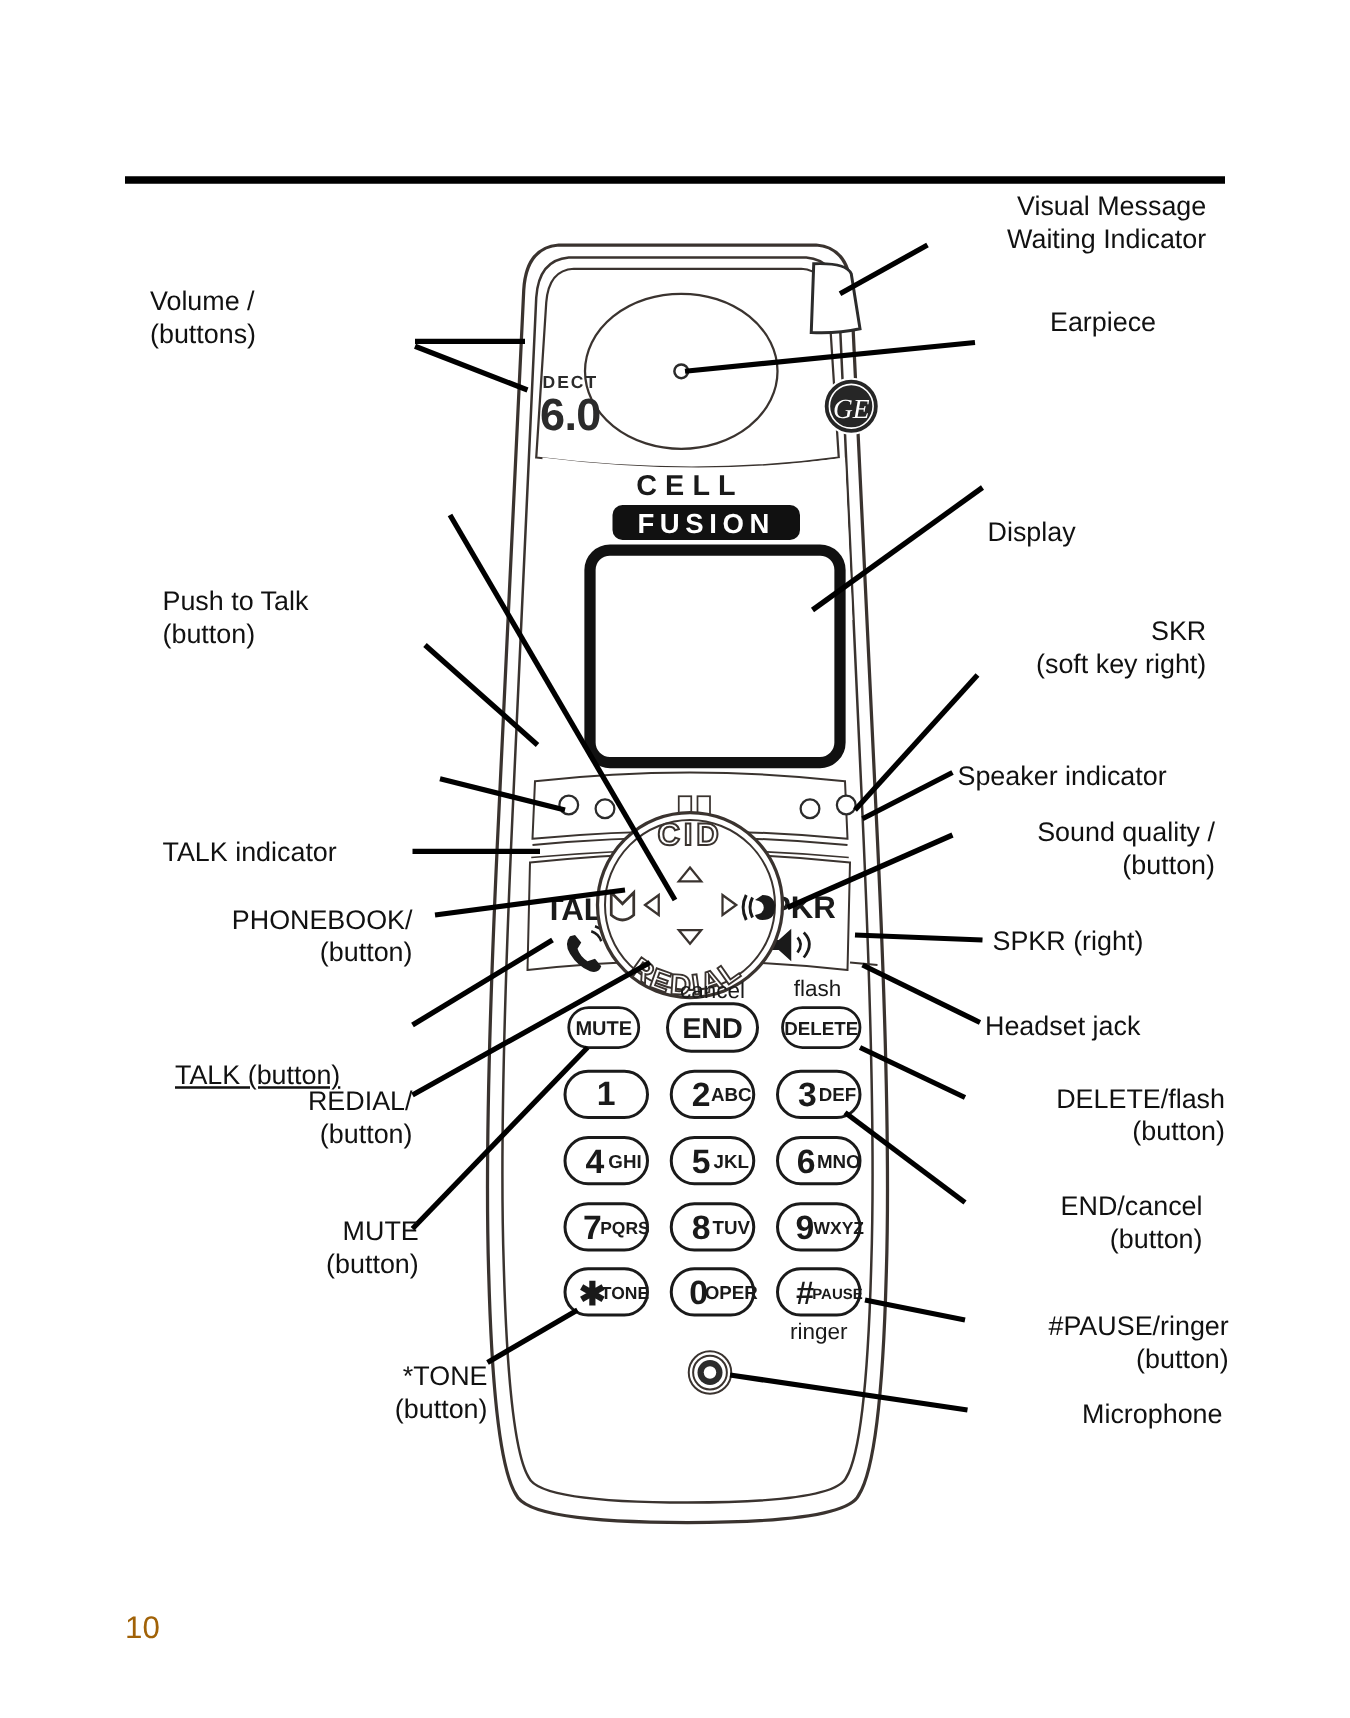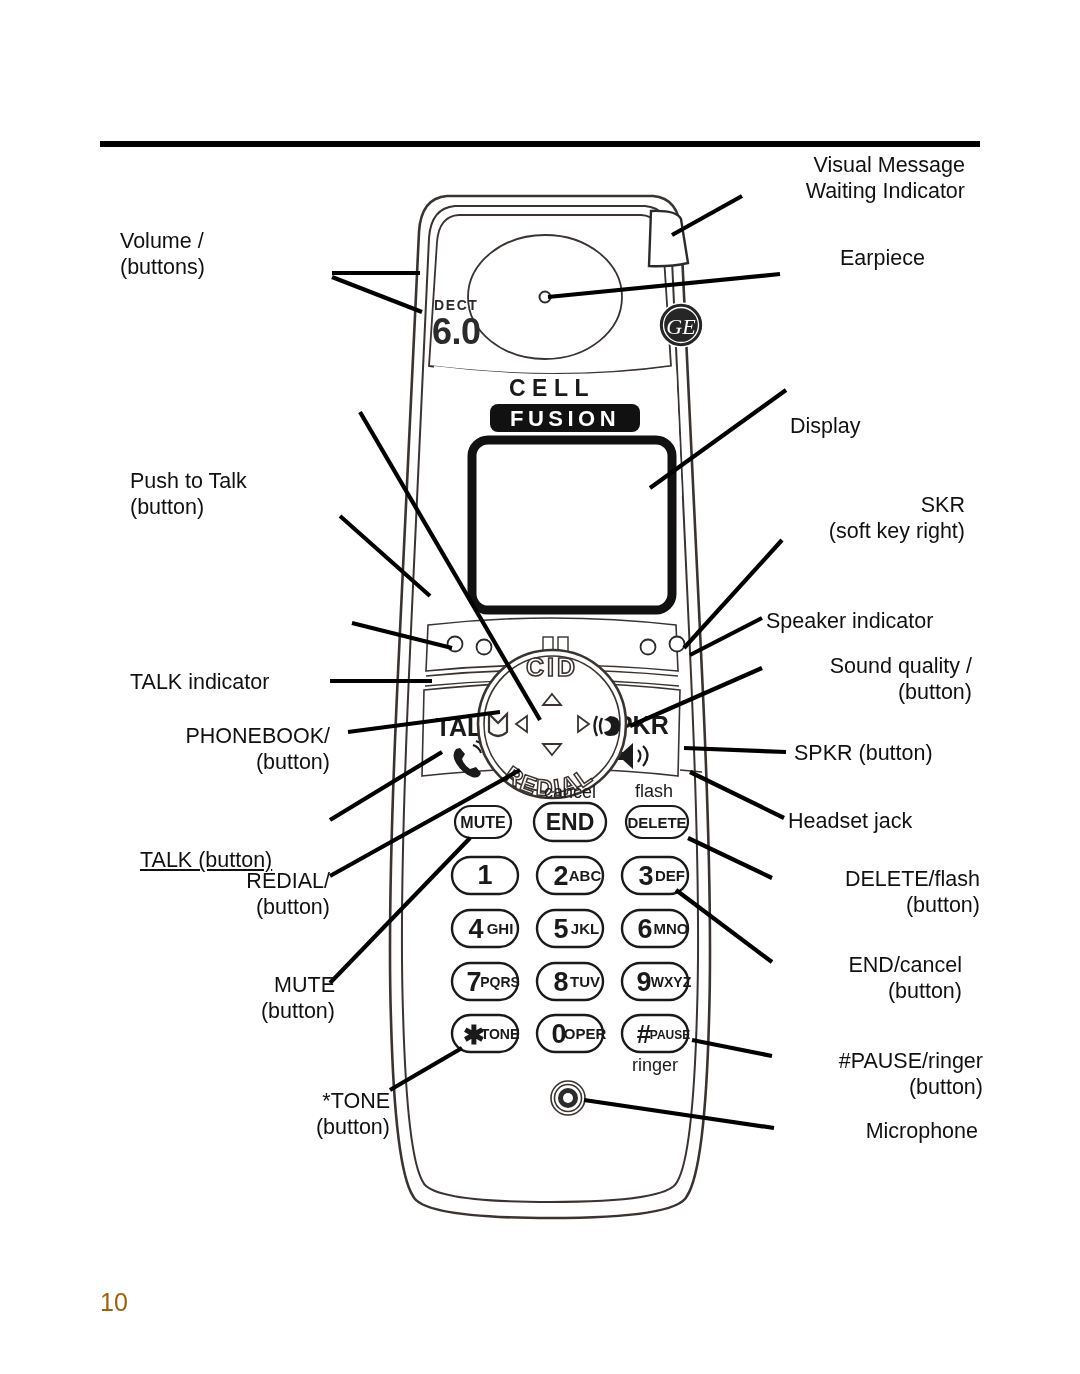--- a/index.html
+++ b/index.html
@@ -279,21 +279,21 @@
 
   <div class="callout ctr-al" style="left:745px;top:152px;width:220px;">Visual Message
 Waiting Indicator</div>
   <div class="callout left-al" style="left:795px;top:245px;width:200px;margin-left:45px;">Earpiece</div>
   <div class="callout left-al" style="left:790px;top:377px;width:190px;margin-top:36px;">Display</div>
   <div class="callout left-al" style="left:766px;top:608px;width:230px;">Speaker indicator</div>
   <div class="callout ctr-al" style="left:765px;top:492px;width:200px;">SKR
 (soft key right)</div>
   <div class="callout ctr-al" style="left:762px;top:653px;width:210px;">Sound quality /
 (button)</div>
-  <div class="callout left-al" style="left:794px;top:740px;width:210px;">SPKR (button)</div>
+  <div class="callout left-al" style="left:794px;top:740px;width:210px;">SPKR (right)</div>
   <div class="callout left-al" style="left:788px;top:808px;width:200px;">Headset jack</div>
   <div class="callout ctr-al" style="left:775px;top:866px;width:205px;">DELETE/flash
 (button)</div>
   <div class="callout ctr-al" style="left:772px;top:952px;width:190px;">END/cancel
 (button)</div>
   <div class="callout ctr-al" style="left:768px;top:1048px;width:215px;">#PAUSE/ringer
 (button)</div>
   <div class="callout left-al" style="left:778px;top:1118px;width:200px;text-align:right;">Microphone</div>
 
   <div id="page-number">10</div>

